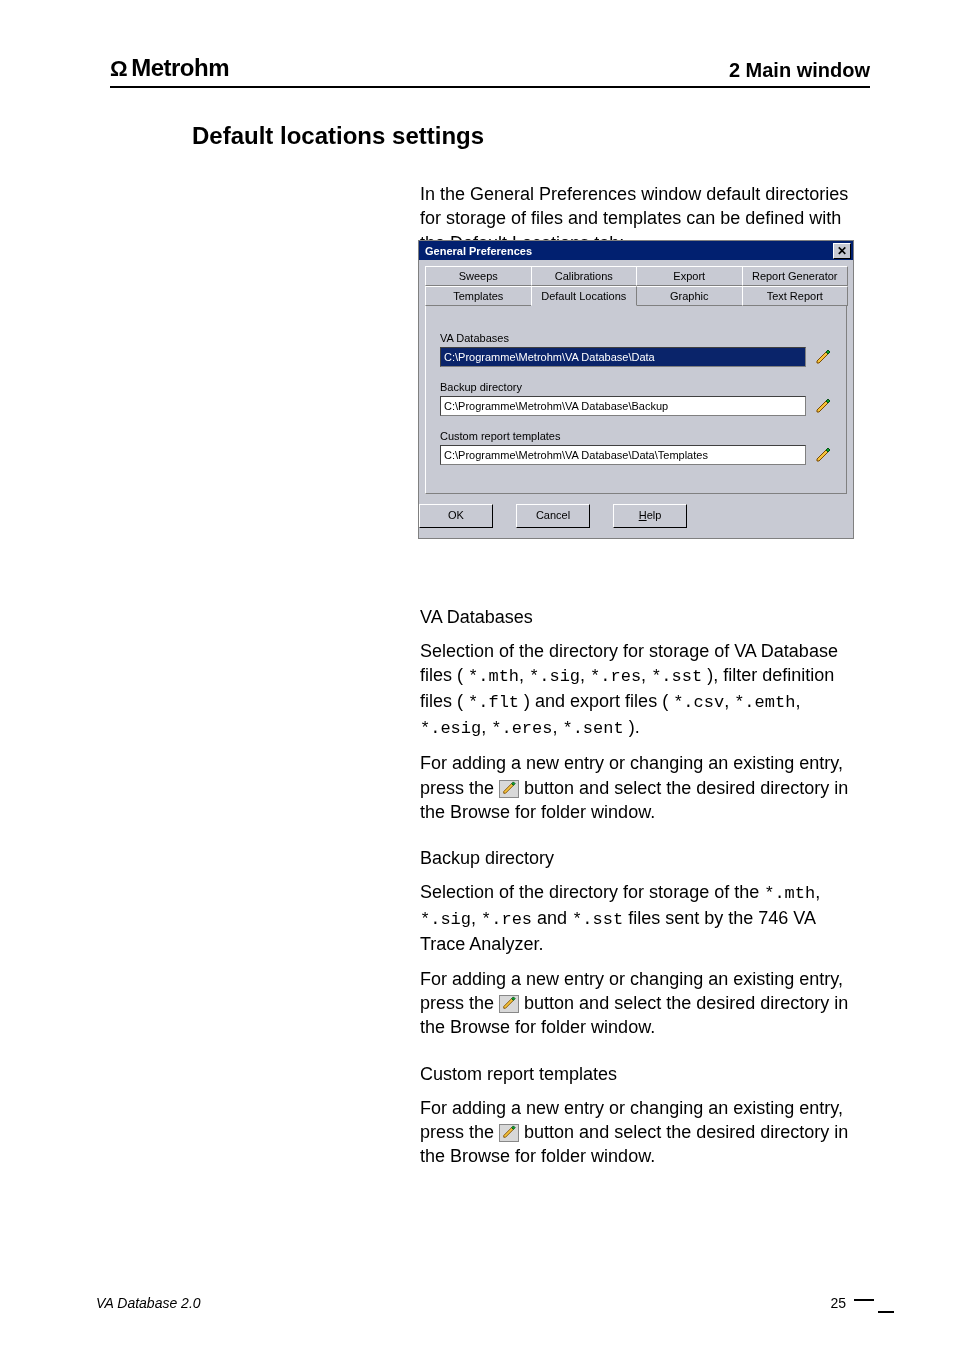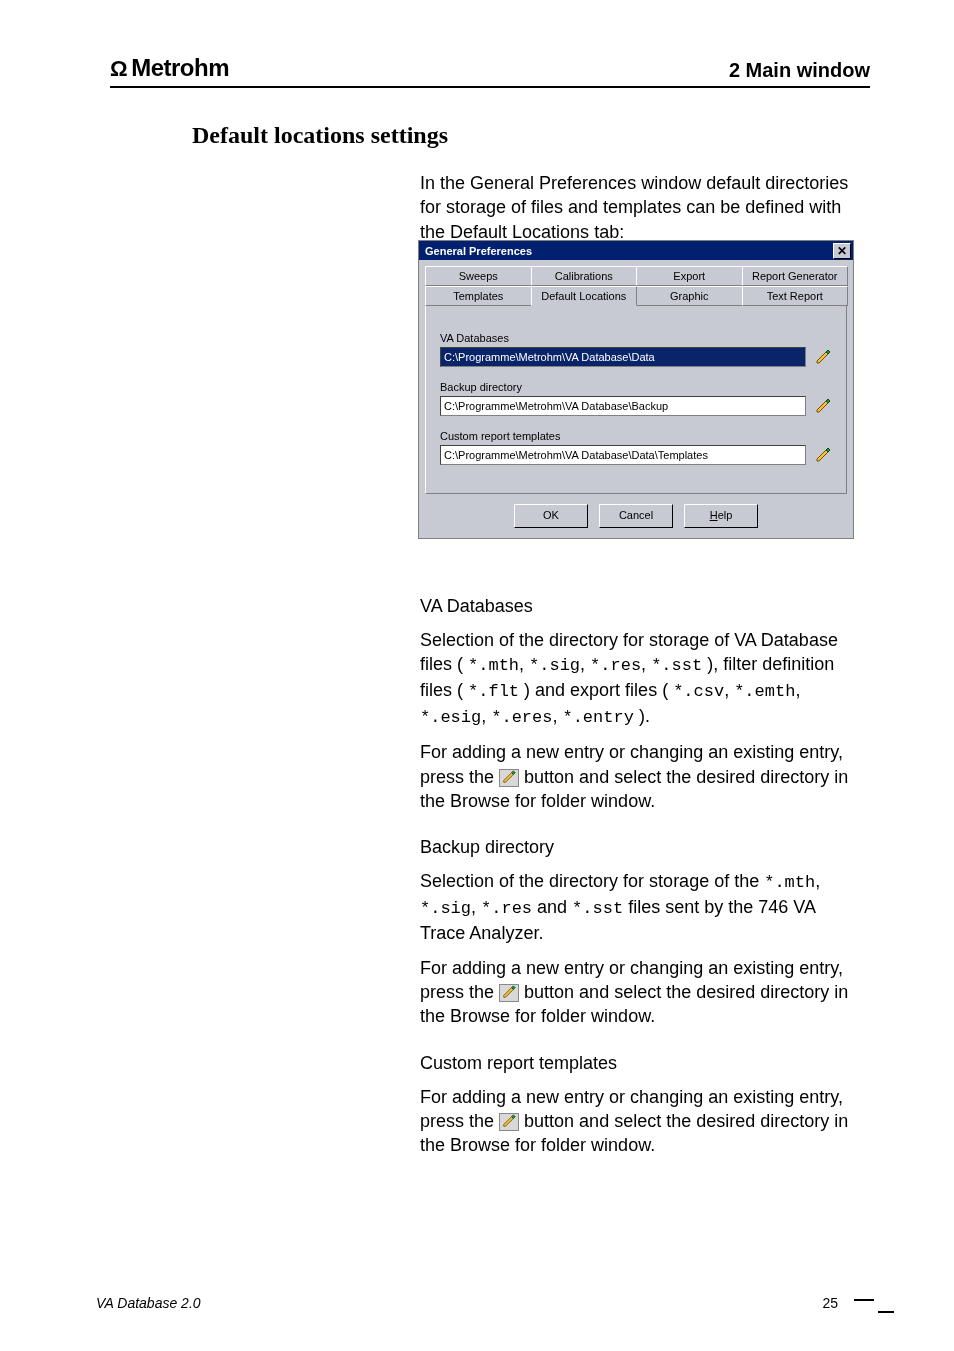--- a/index.html
+++ b/index.html
@@ -50,24 +50,24 @@
     font-size: 22px;
     line-height: 1;
   }
   .breadcrumb {
     font-size: 20px;
     font-family: Arial, sans-serif;
   }
   .breadcrumb .num { font-weight: 700; }
   .breadcrumb .sec { font-weight: 700; }
   .section-title {
-    font-family: Liberation Serif, serif;
+    font-family: Liberation Sans, sans-serif;
     font-weight: 900;
     font-size: 24px;
-    margin: 34px 0 22px 82px;
+    margin: 34px 0 32px 82px;
   }
   .body-col {
     margin-left: 310px;
     width: 438px;
     font-size: 18px;
     line-height: 1.35;
   }
   .body-col p { margin: 0 0 10px 0; }
   .mono { font-family: "Courier New", monospace; font-size: 17px; }
 
@@ -167,22 +167,22 @@
   .penbtn {
     width: 18px;
     height: 18px;
     display: inline-flex;
     align-items: center;
     justify-content: center;
   }
   .penbtn svg { width: 16px; height: 16px; }
   .dlg-buttons {
     display: flex;
-    justify-content: center;
-    gap: 11px;
+    justify-content: flex-start;
+    gap: 23px;
     padding: 10px 0 10px;
   }
   .dlg-btn {
     min-width: 72px;
     height: 22px;
     background: var(--dialog-bg);
     border: 1px solid #000;
     border-top-color: #fff;
     border-left-color: #fff;
     font-size: 11px;
@@ -224,21 +224,21 @@
   }
   .footer-right-line2 {
     position: absolute;
     right: 60px;
     bottom: 38px;
     width: 16px;
     border-top: 2px solid #000;
   }
   .pagenum {
     position: absolute;
-    right: 116px;
+    right: 108px;
     bottom: 40px;
     font-size: 14px;
   }
 </style>
 </head>
 <body>
 
 <div class="page">
 
   <div class="topbar">
@@ -349,21 +349,21 @@
         <span class="mono">*.sig</span><span>, </span>
         <span class="mono">*.res</span><span>, </span>
         <span class="mono">*.sst</span>
         <span>), filter definition files (</span>
         <span class="mono">*.flt</span>
         <span>) and export files (</span>
         <span class="mono">*.csv</span><span>, </span>
         <span class="mono">*.emth</span><span>, </span>
         <span class="mono">*.esig</span><span>, </span>
         <span class="mono">*.eres</span><span>, </span>
-        <span class="mono">*.entry</span>
+        <span class="mono">*.sent</span>
         <span>).</span>
       </p>
       <p>
         <span>For adding a new entry or changing an existing entry, press the </span>
         <span class="inline-pen">
           <svg viewBox="0 0 16 16">
               <polygon points="2,14 4,14 13,5 11,3 2,12" fill="#f5c23a" stroke="#7a4a00"></polygon>
               <polygon points="11,3 13,5 15,3 13,1" fill="#0aa02a" stroke="#055012"></polygon>
             </svg>
         </span>

